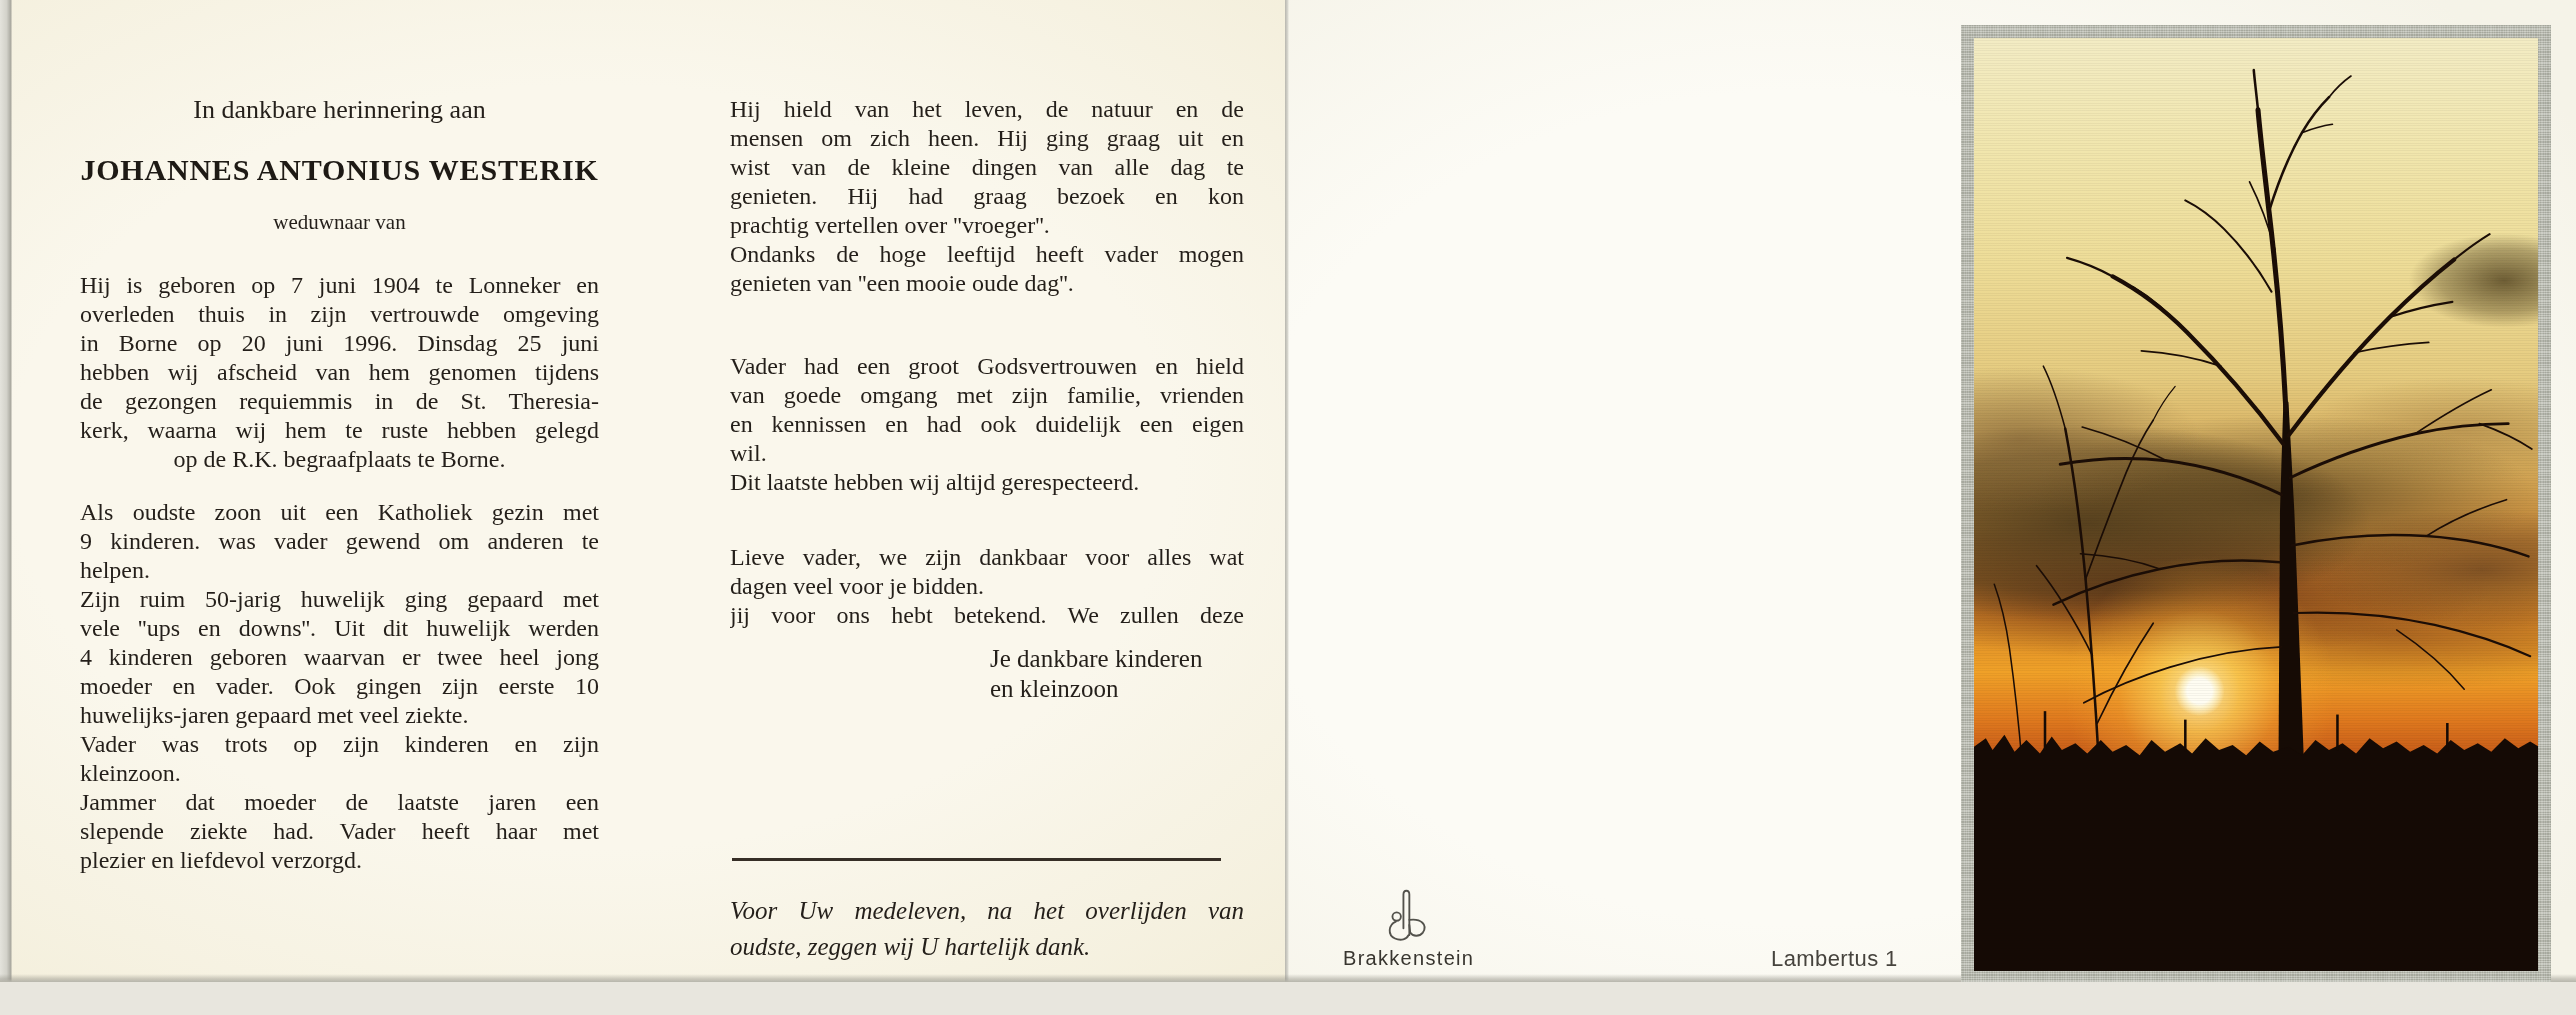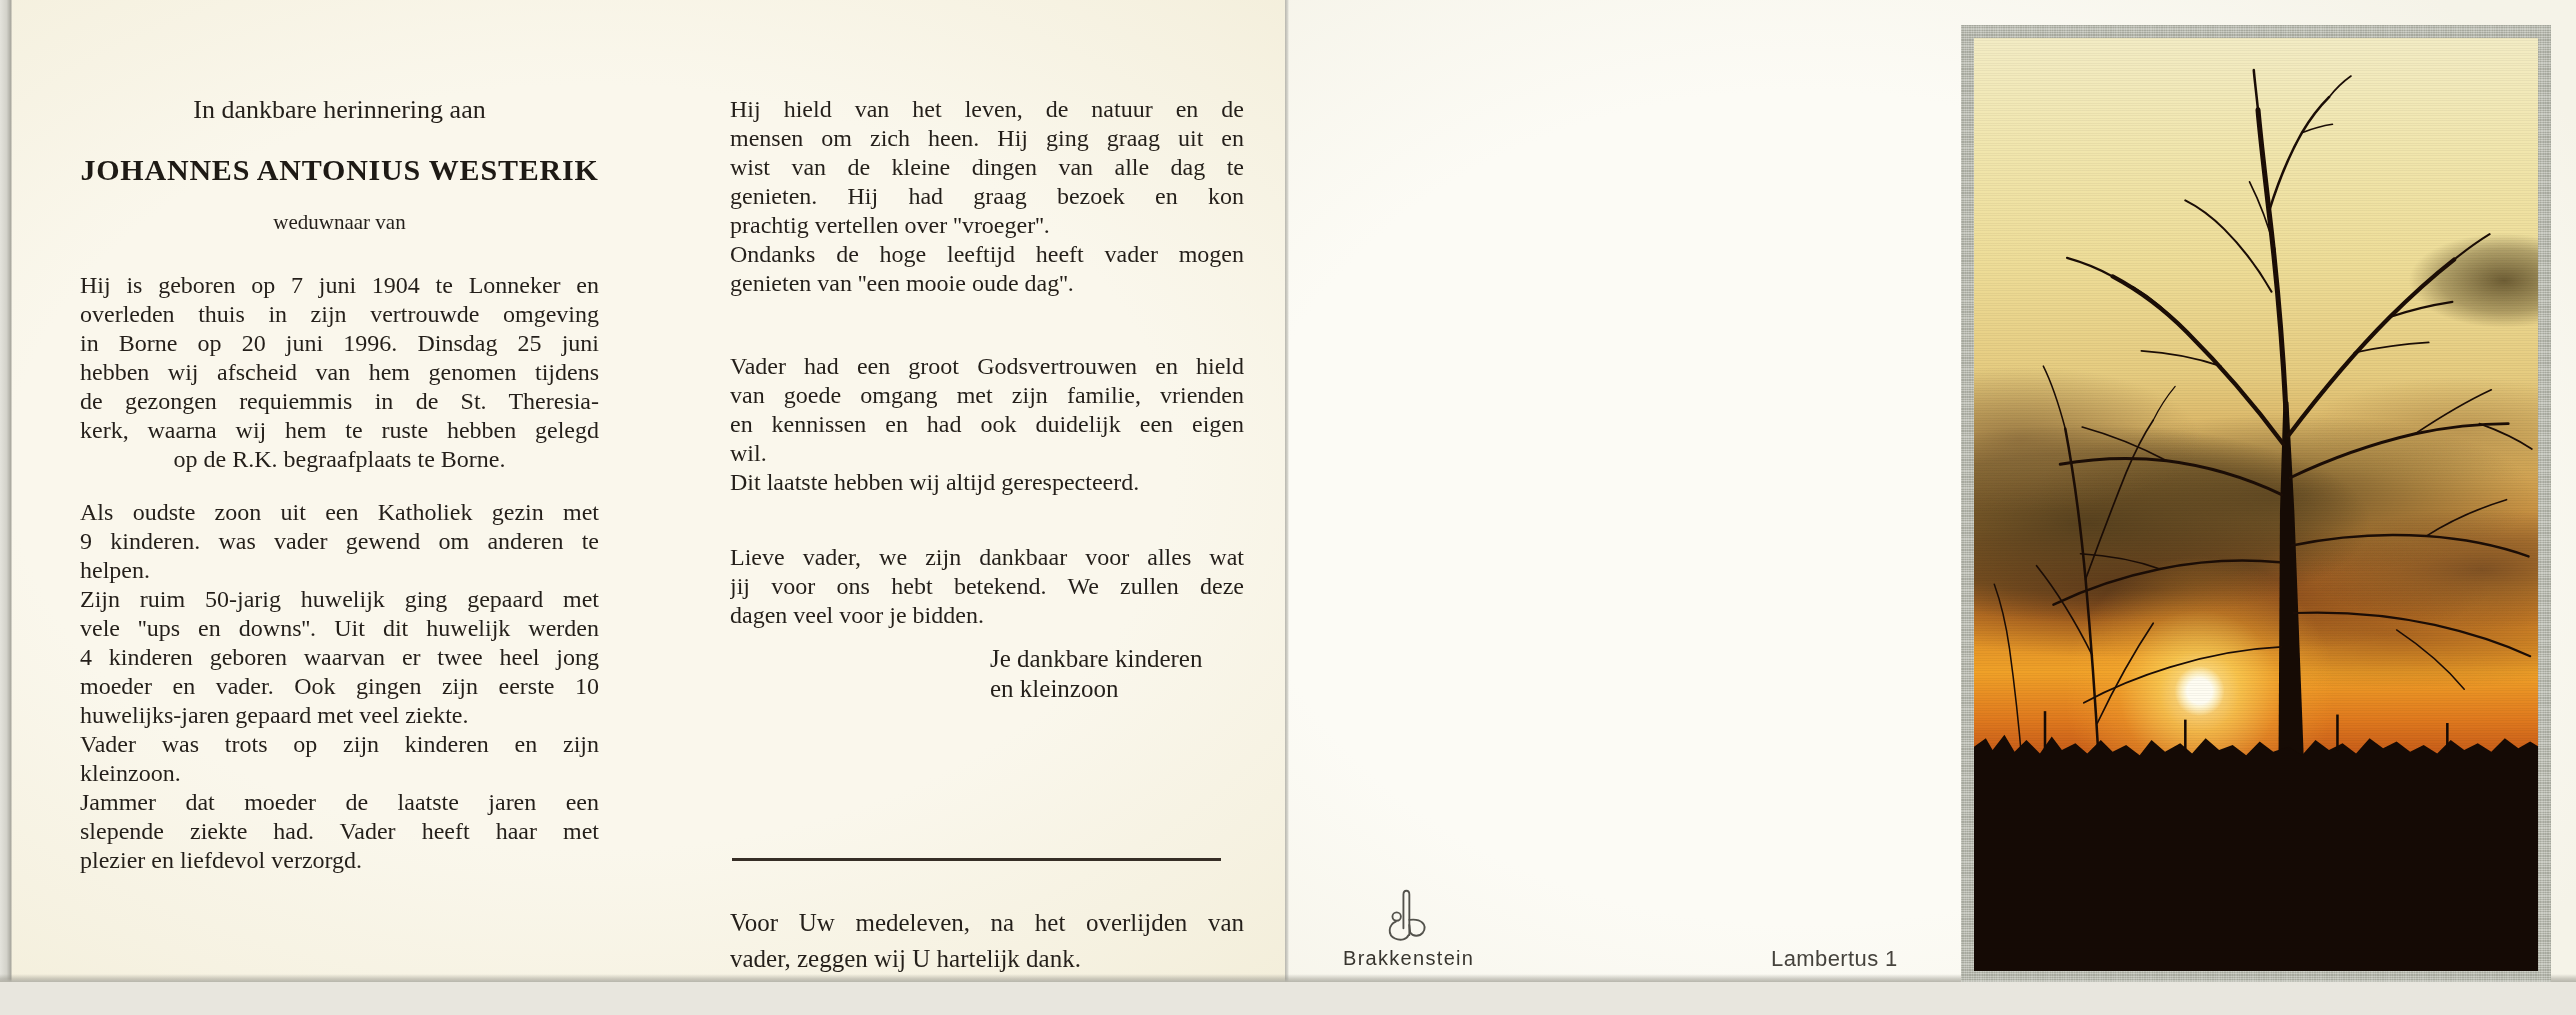--- a/index.html
+++ b/index.html
@@ -30,21 +30,21 @@
         text-align:center;margin-top:25px;color:#1e1a15;}
   .relation{font-size:21px;line-height:29px;text-align:center;margin-top:18.6px;}
   .spouse{font-size:26px;line-height:30px;text-align:center;}
   .para1{margin-top:34px;}
   .para2{margin-top:24px;}
   .gap1{margin-top:54px;}
   .gap2{margin-top:46px;}
   .signature{margin-top:12px;margin-left:260px;}
   .signature .ln{line-height:33px;font-size:25px;}
   .divider{margin-top:156px;margin-left:1.7px;width:489px;height:2.5px;background:#362e26;}
-  .thanks{margin-top:44px;}
+  .thanks{margin-top:32px;font-style:italic;}
   .thanks .ln{font-size:25px;line-height:36px;max-height:37px;}
 
   
   .printer-logo{position:absolute;left:1384px;top:885px;width:49px;height:58px;}
   .printer-name{position:absolute;left:1343px;top:947px;
     font-family:"Liberation Sans",sans-serif;font-size:20px;letter-spacing:1.3px;color:#38352f;}
   .series-code{position:absolute;left:1771px;top:946px;
     font-family:"Liberation Sans",sans-serif;font-size:22px;letter-spacing:0.4px;color:#46433d;}
 
   
@@ -127,34 +127,34 @@
     <div class="gap1">
       <div class="ln j">Vader had een groot Godsvertrouwen en hield</div>
       <div class="ln j">van goede omgang met zijn familie, vrienden</div>
       <div class="ln j">en kennissen en had ook duidelijk een eigen</div>
       <div class="ln l">wil.</div>
       <div class="ln l">Dit laatste hebben wij altijd gerespecteerd.</div>
     </div>
 
     <div class="gap2">
       <div class="ln j">Lieve vader, we zijn dankbaar voor alles wat</div>
+      <div class="ln l">dagen veel voor je bidden.</div>
       <div class="ln j">jij voor ons hebt betekend. We zullen deze</div>
-      <div class="ln l">dagen veel voor je bidden.</div>
     </div>
 
     <div class="signature">
       <div class="ln l">Je dankbare kinderen</div>
       <div class="ln l">en kleinzoon</div>
     </div>
 
     <div class="divider"></div>
 
     <div class="thanks">
       <div class="ln j">Voor Uw medeleven, na het overlijden van</div>
-      <div class="ln l">vader, zeggen wij U hartelijk dank.</div>
+      <div class="ln l">oudste, zeggen wij U hartelijk dank.</div>
     </div>
   </div>
 
   <svg class="printer-logo" viewBox="0 0 58 66" fill="none" stroke="#53524c" stroke-width="2.2" stroke-linecap="round">
     <path d="M23,50 L23,10 C23,4 30,4 30,10 L30,58"></path>
     <circle cx="15" cy="36" r="5"></circle>
     <path d="M14,42 C5,46 4,58 13,62 C20,65 27,63 29,58"></path>
     <path d="M30,40 C44,38 52,46 46,55 C42,60 34,60 31,55 L30,46"></path>
   </svg>
   <div class="printer-name">Brakkenstein</div>

